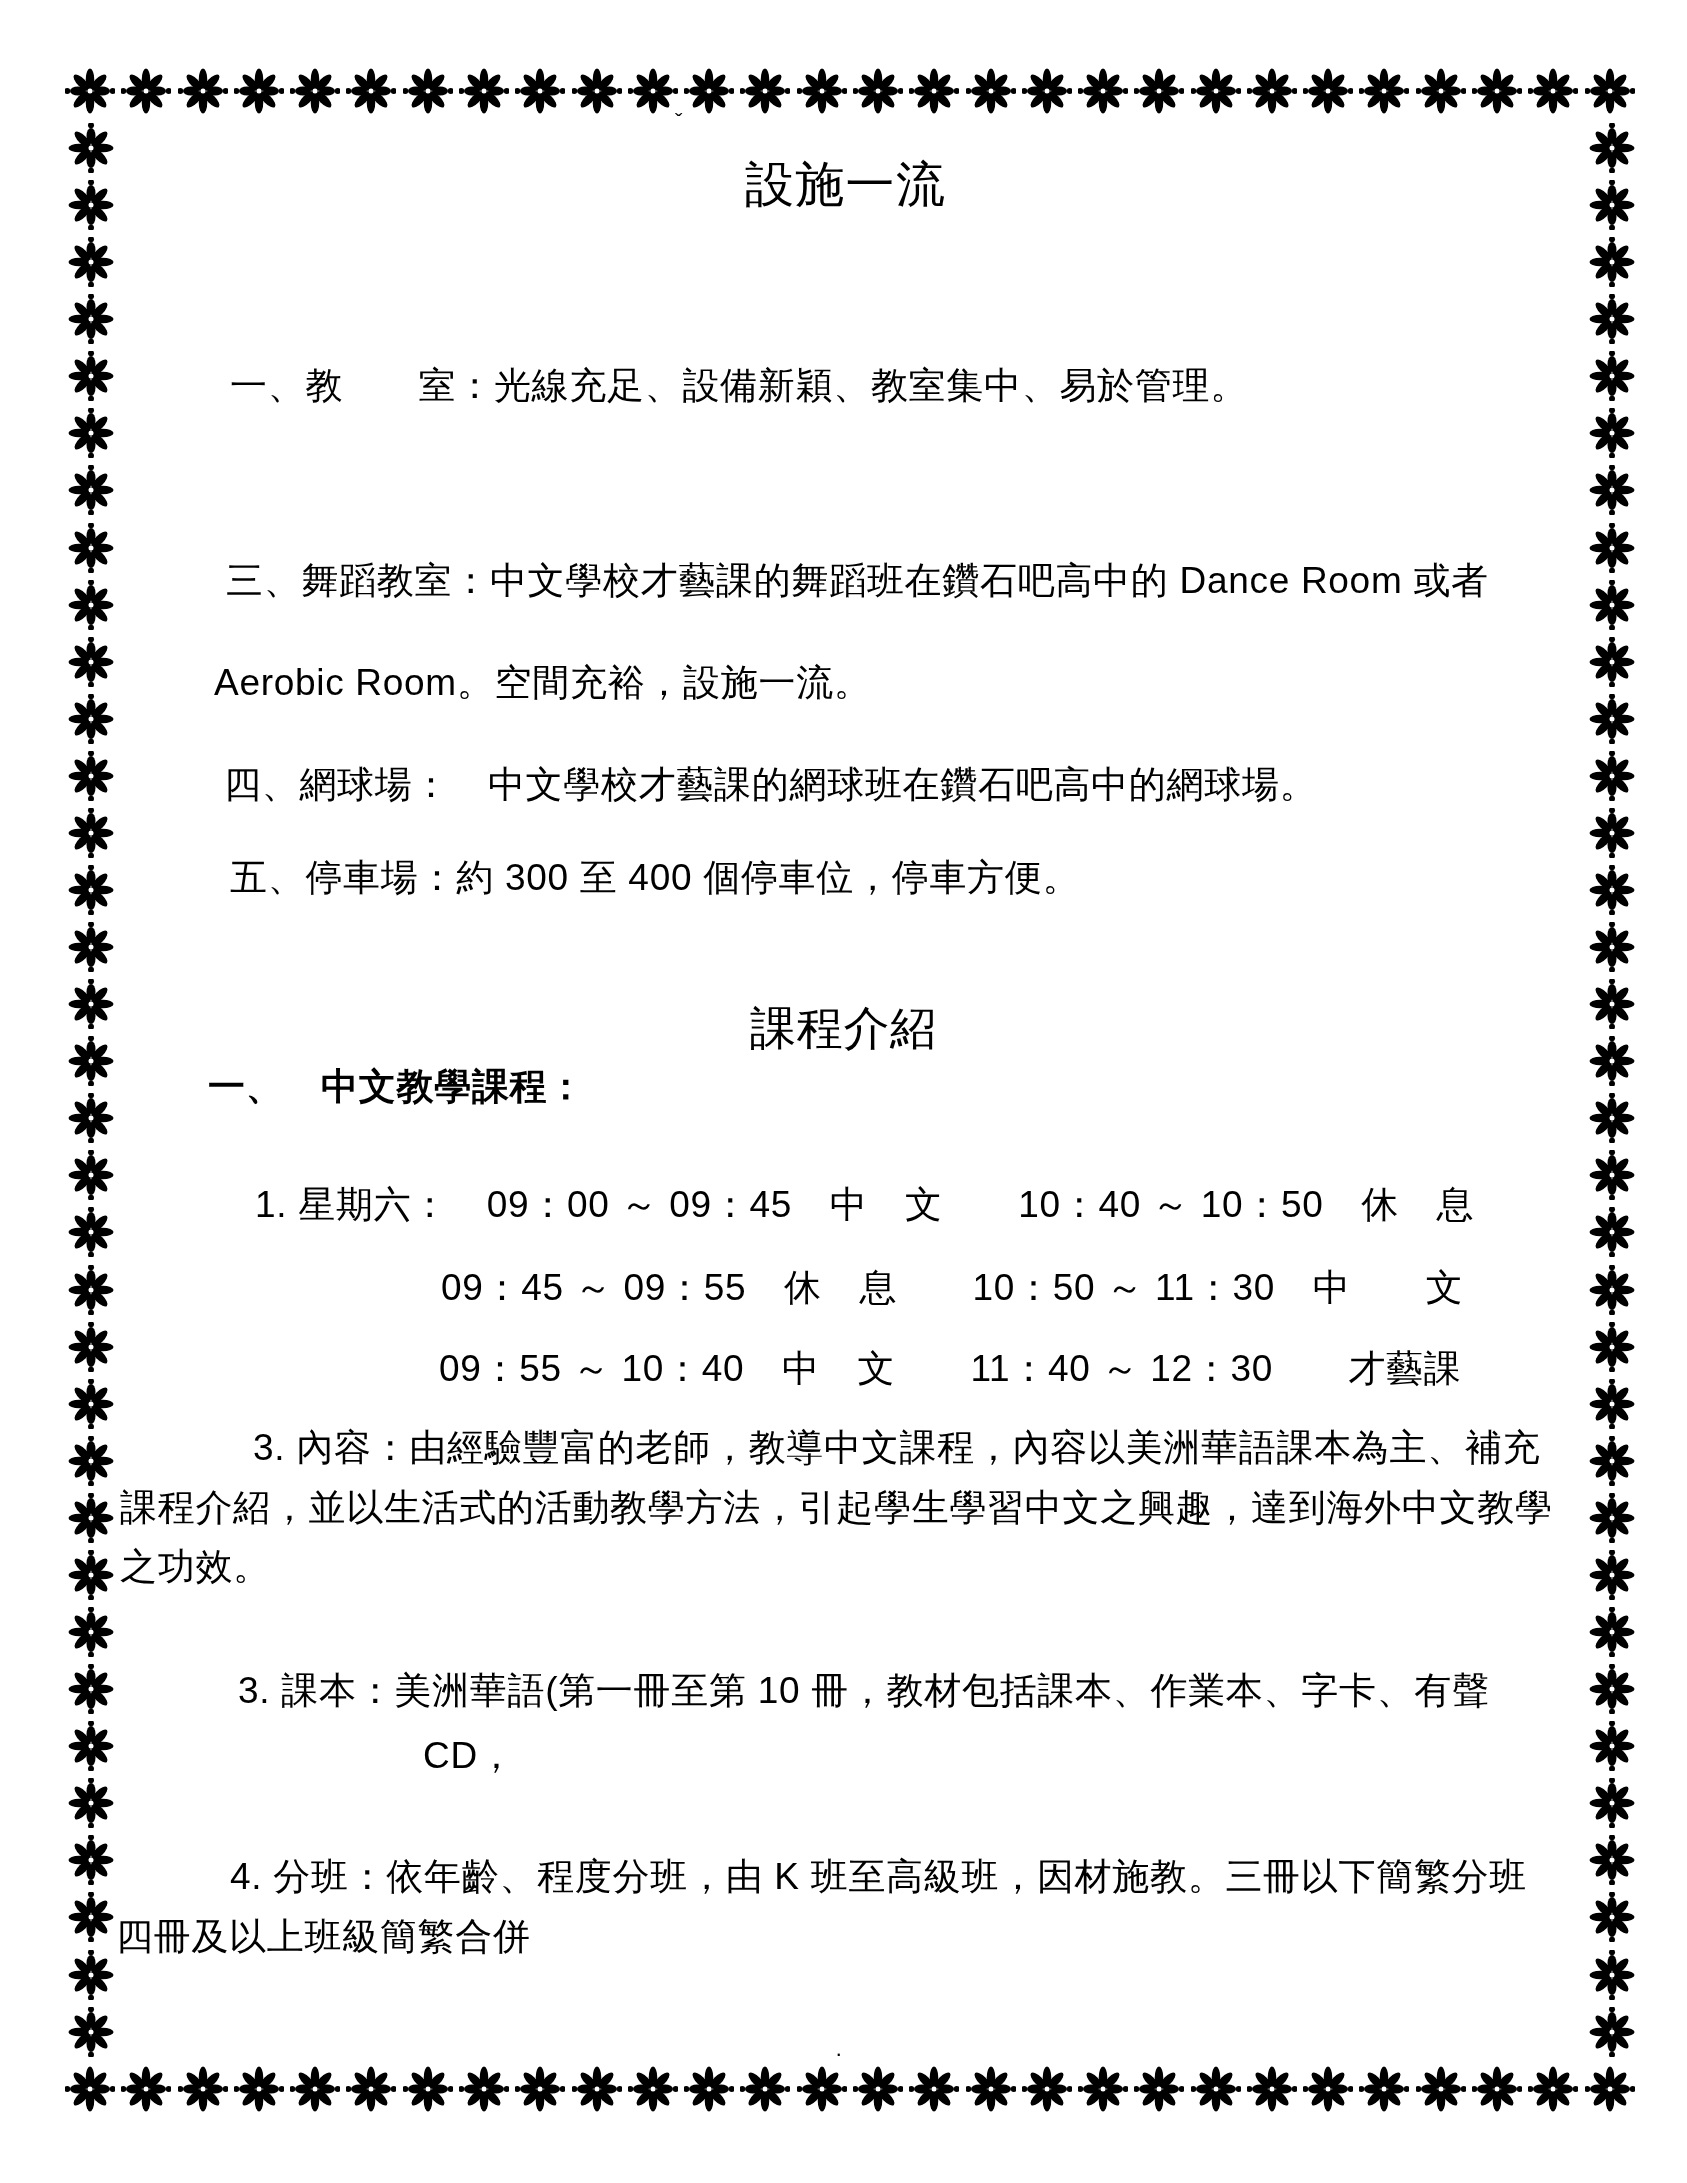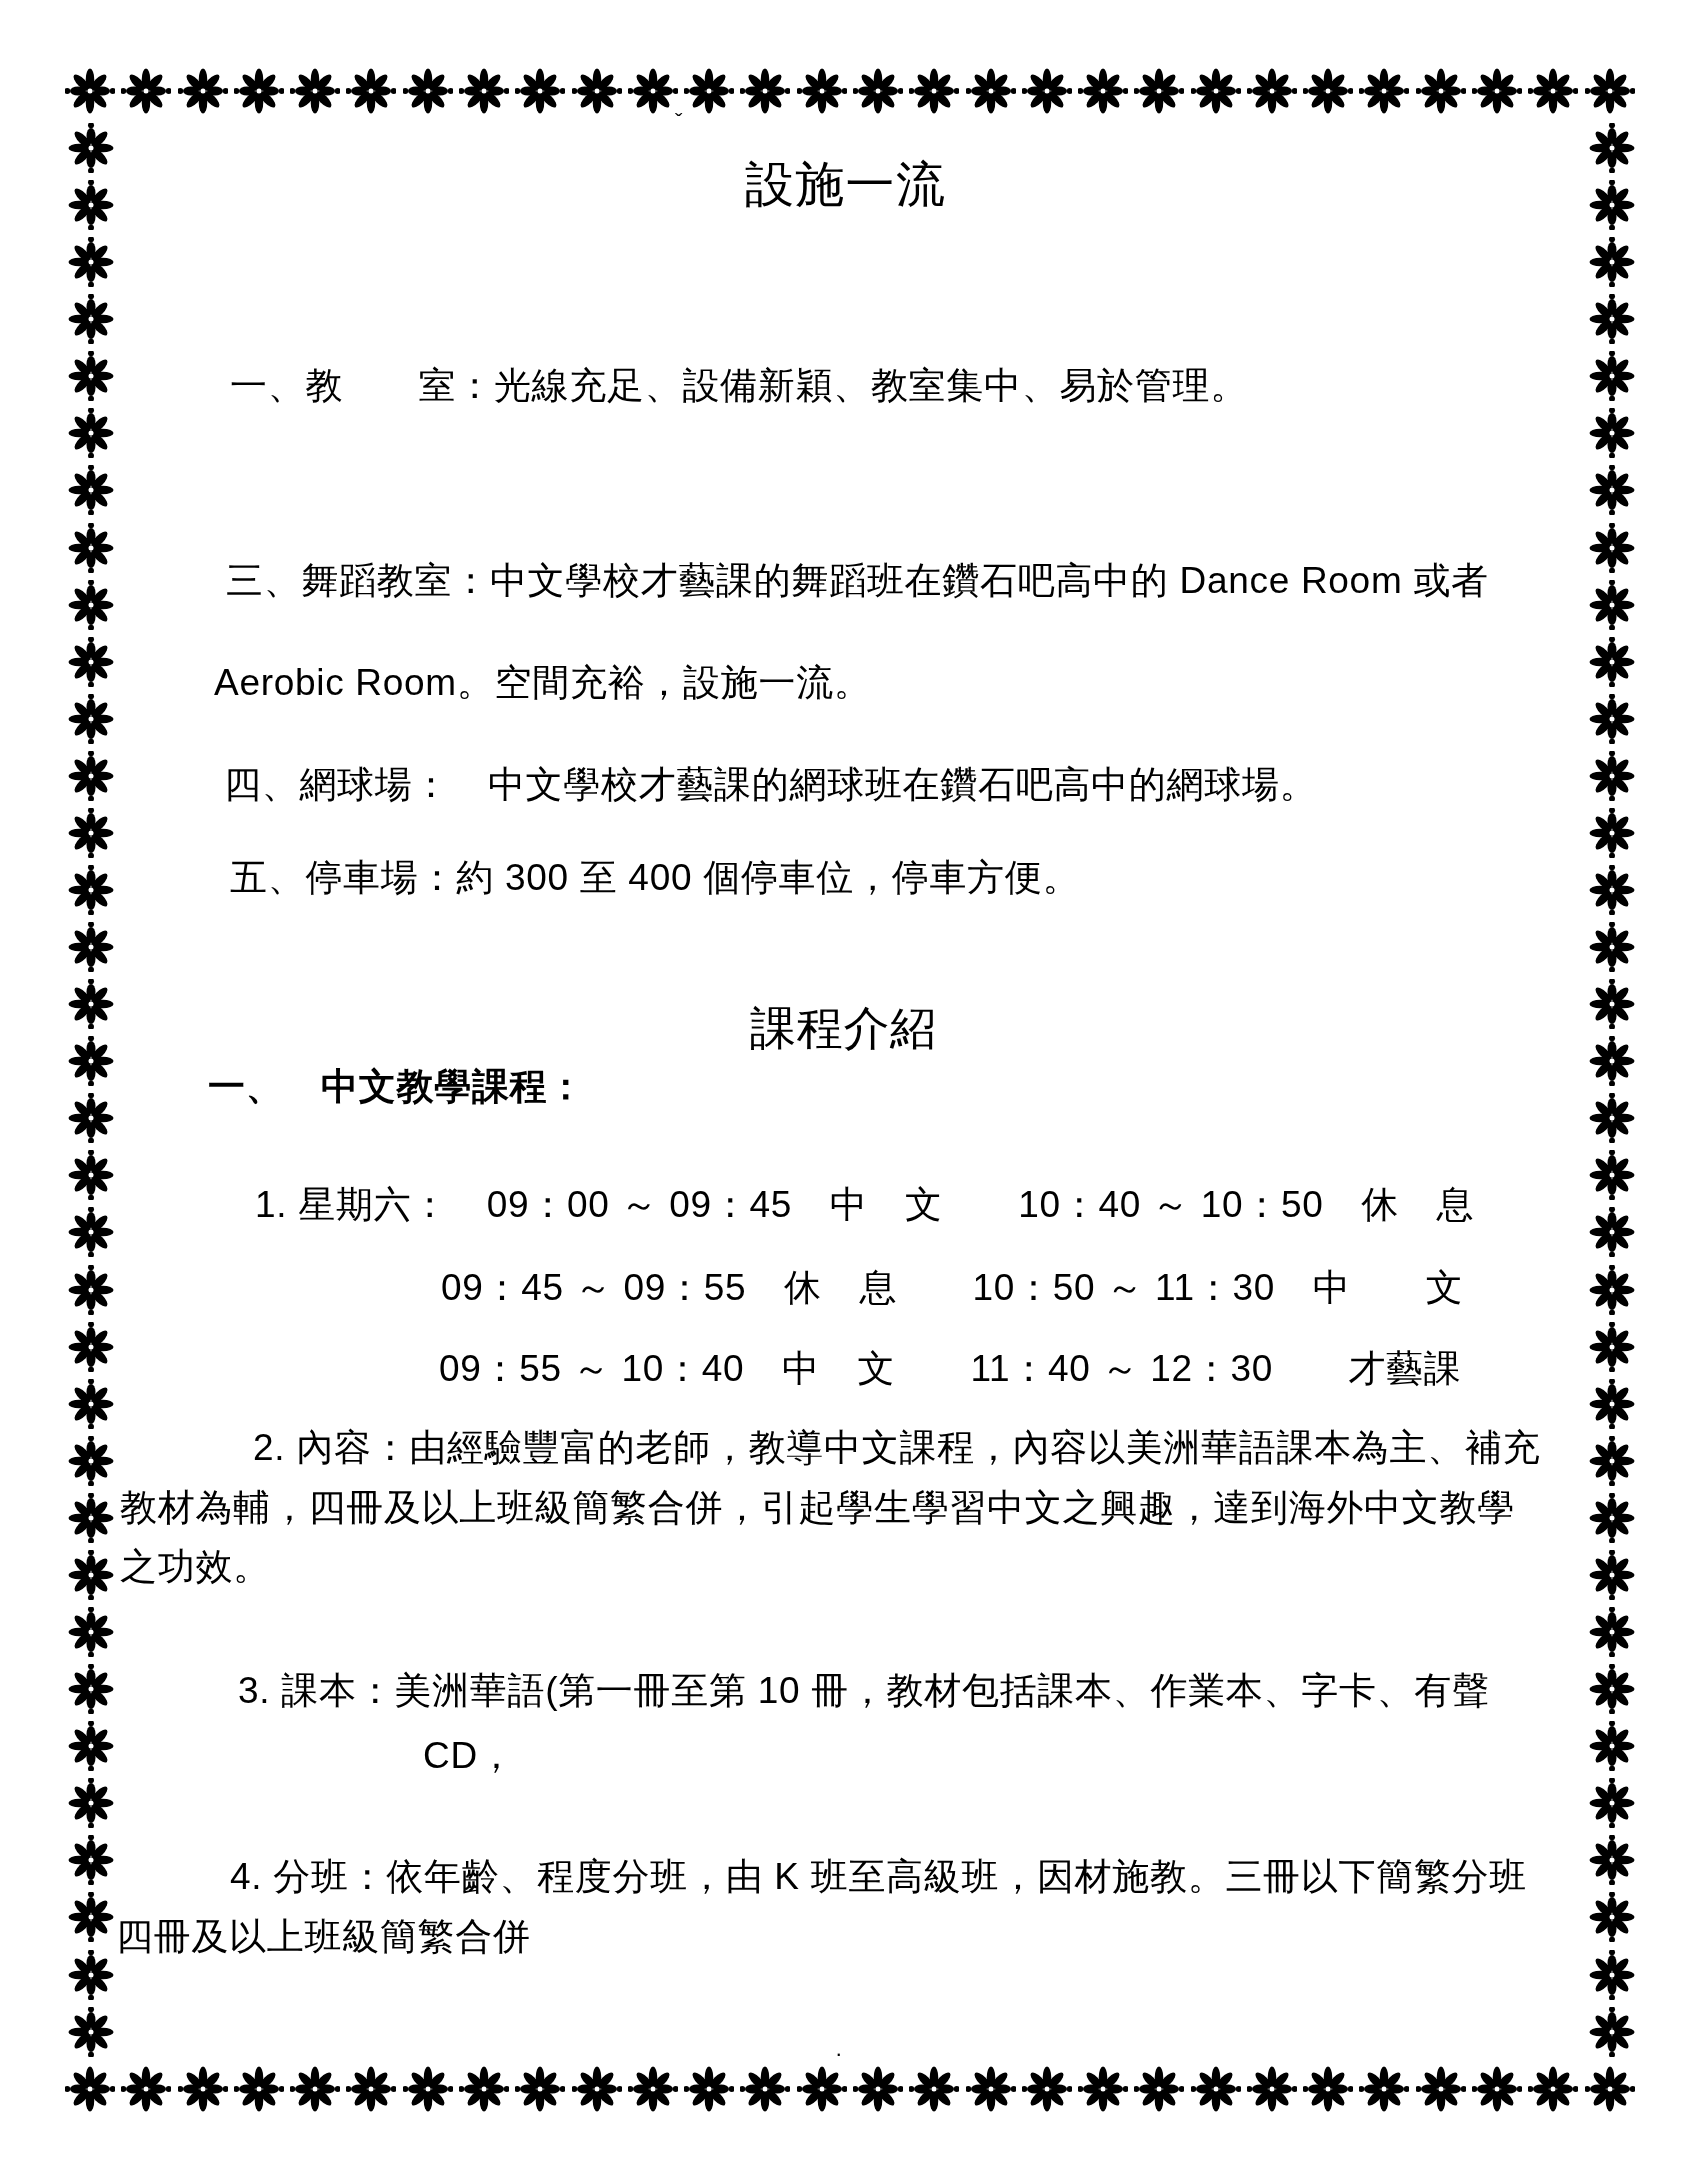--- a/index.html
+++ b/index.html
@@ -1925,22 +1925,22 @@
   <div class="t" style="left:224px;top:764px;">四、網球場：　中文學校才藝課的網球班在鑽石吧高中的網球場。</div>
   <div class="t" style="left:230px;top:857px;">五、停車場：約 300 至 400 個停車位，停車方便。</div>
 
   <div class="t section" style="left:750px;top:1002px;">課程介紹</div>
   <div class="t bold" style="left:208px;top:1068px;font-family:Liberation Mono, monospace;">一、　中文教學課程：</div>
 
   <div class="t" style="left:255px;top:1184px;">1. 星期六：　09：00 ～ 09：45　中　文　　10：40 ～ 10：50　休　息</div>
   <div class="t" style="left:441px;top:1267px;">09：45 ～ 09：55　休　息　　10：50 ～ 11：30　中　　文</div>
   <div class="t" style="left:439px;top:1308px;margin-top:40px;">09：55 ～ 10：40　中　文　　11：40 ～ 12：30　　才藝課</div>
 
-  <div class="t" style="left:253px;top:1427px;">2. 內容：由經驗豐富的老師，教導中文課程，內容以美洲華語課本為主、補充</div>
-  <div class="t" style="left:120px;top:1487px;">教材為輔，四冊及以上班級簡繁合併，引起學生學習中文之興趣，達到海外中文教學</div>
+  <div class="t" style="left:253px;top:1427px;">3. 內容：由經驗豐富的老師，教導中文課程，內容以美洲華語課本為主、補充</div>
+  <div class="t" style="left:120px;top:1487px;">課程介紹，並以生活式的活動教學方法，引起學生學習中文之興趣，達到海外中文教學</div>
   <div class="t" style="left:120px;top:1546px;">之功效。</div>
 
   <div class="t" style="left:238px;top:1670px;">3. 課本：美洲華語(第一冊至第 10 冊，教材包括課本、作業本、字卡、有聲</div>
   <div class="t" style="left:423px;top:1735px;">CD，</div>
 
   <div class="t" style="left:230px;top:1856px;">4. 分班：依年齡、程度分班，由 K 班至高級班，因材施教。三冊以下簡繁分班</div>
   <div class="t" style="left:116px;top:1916px;">四冊及以上班級簡繁合併</div>
 
 </div>
 

